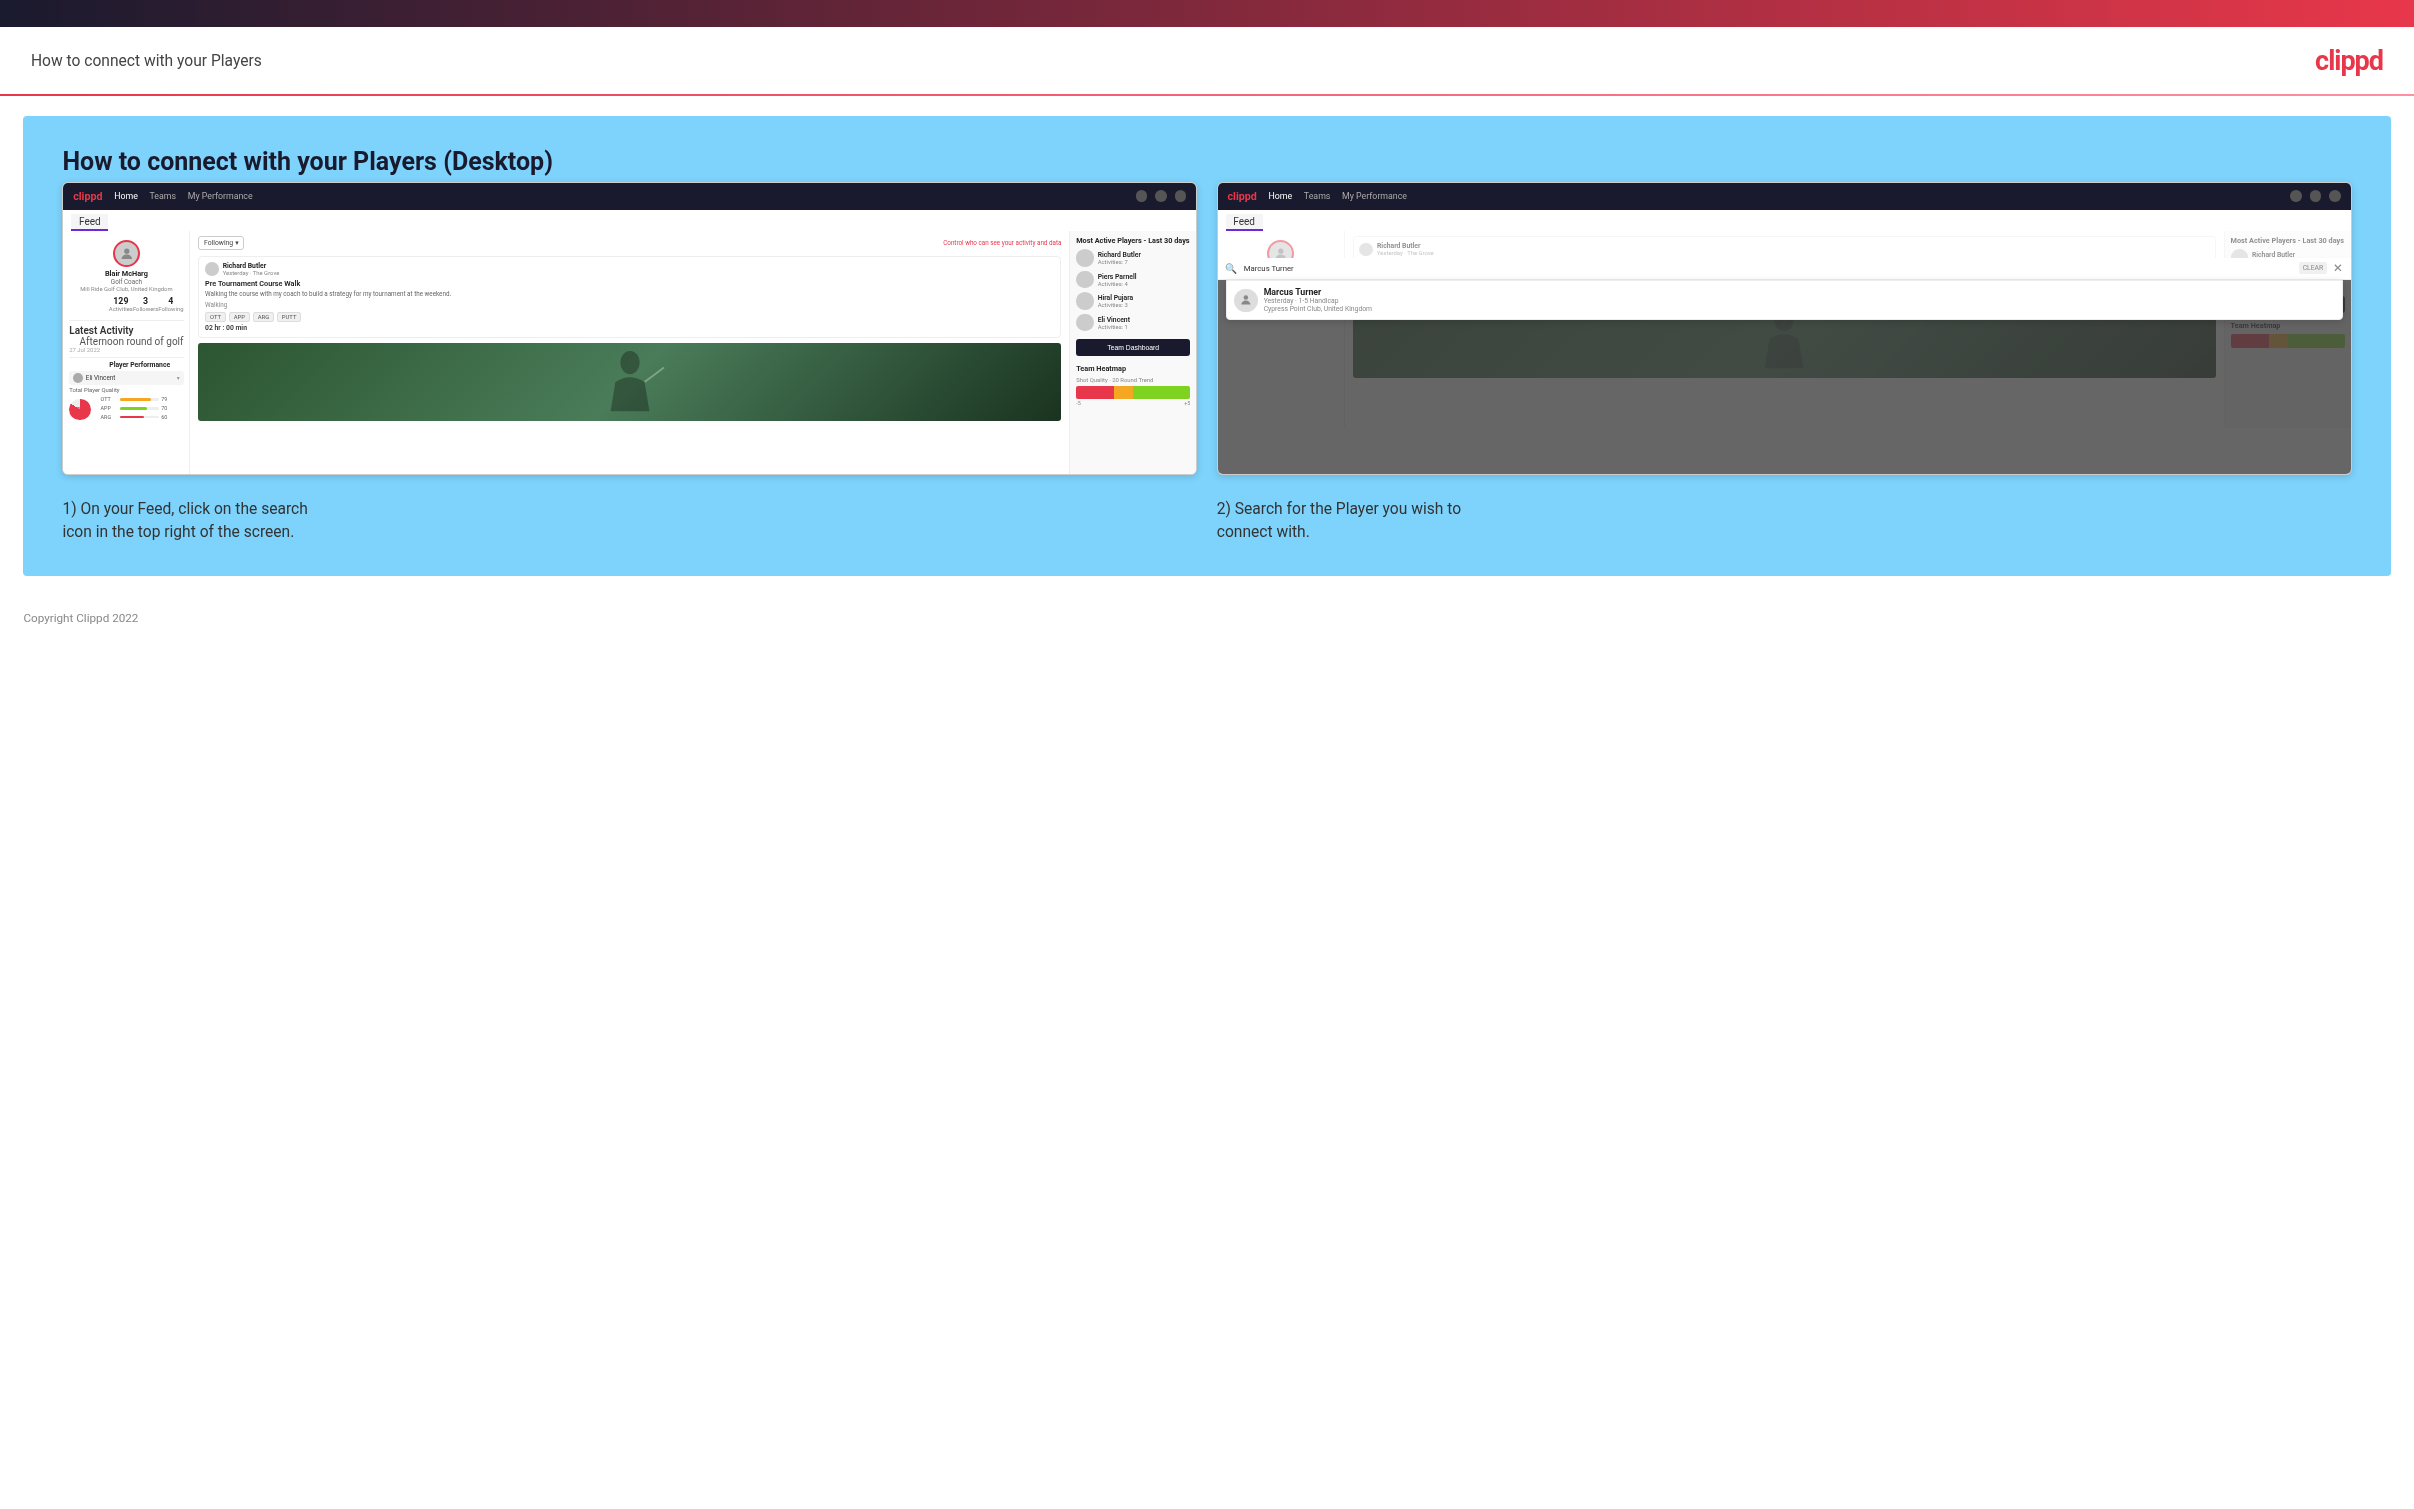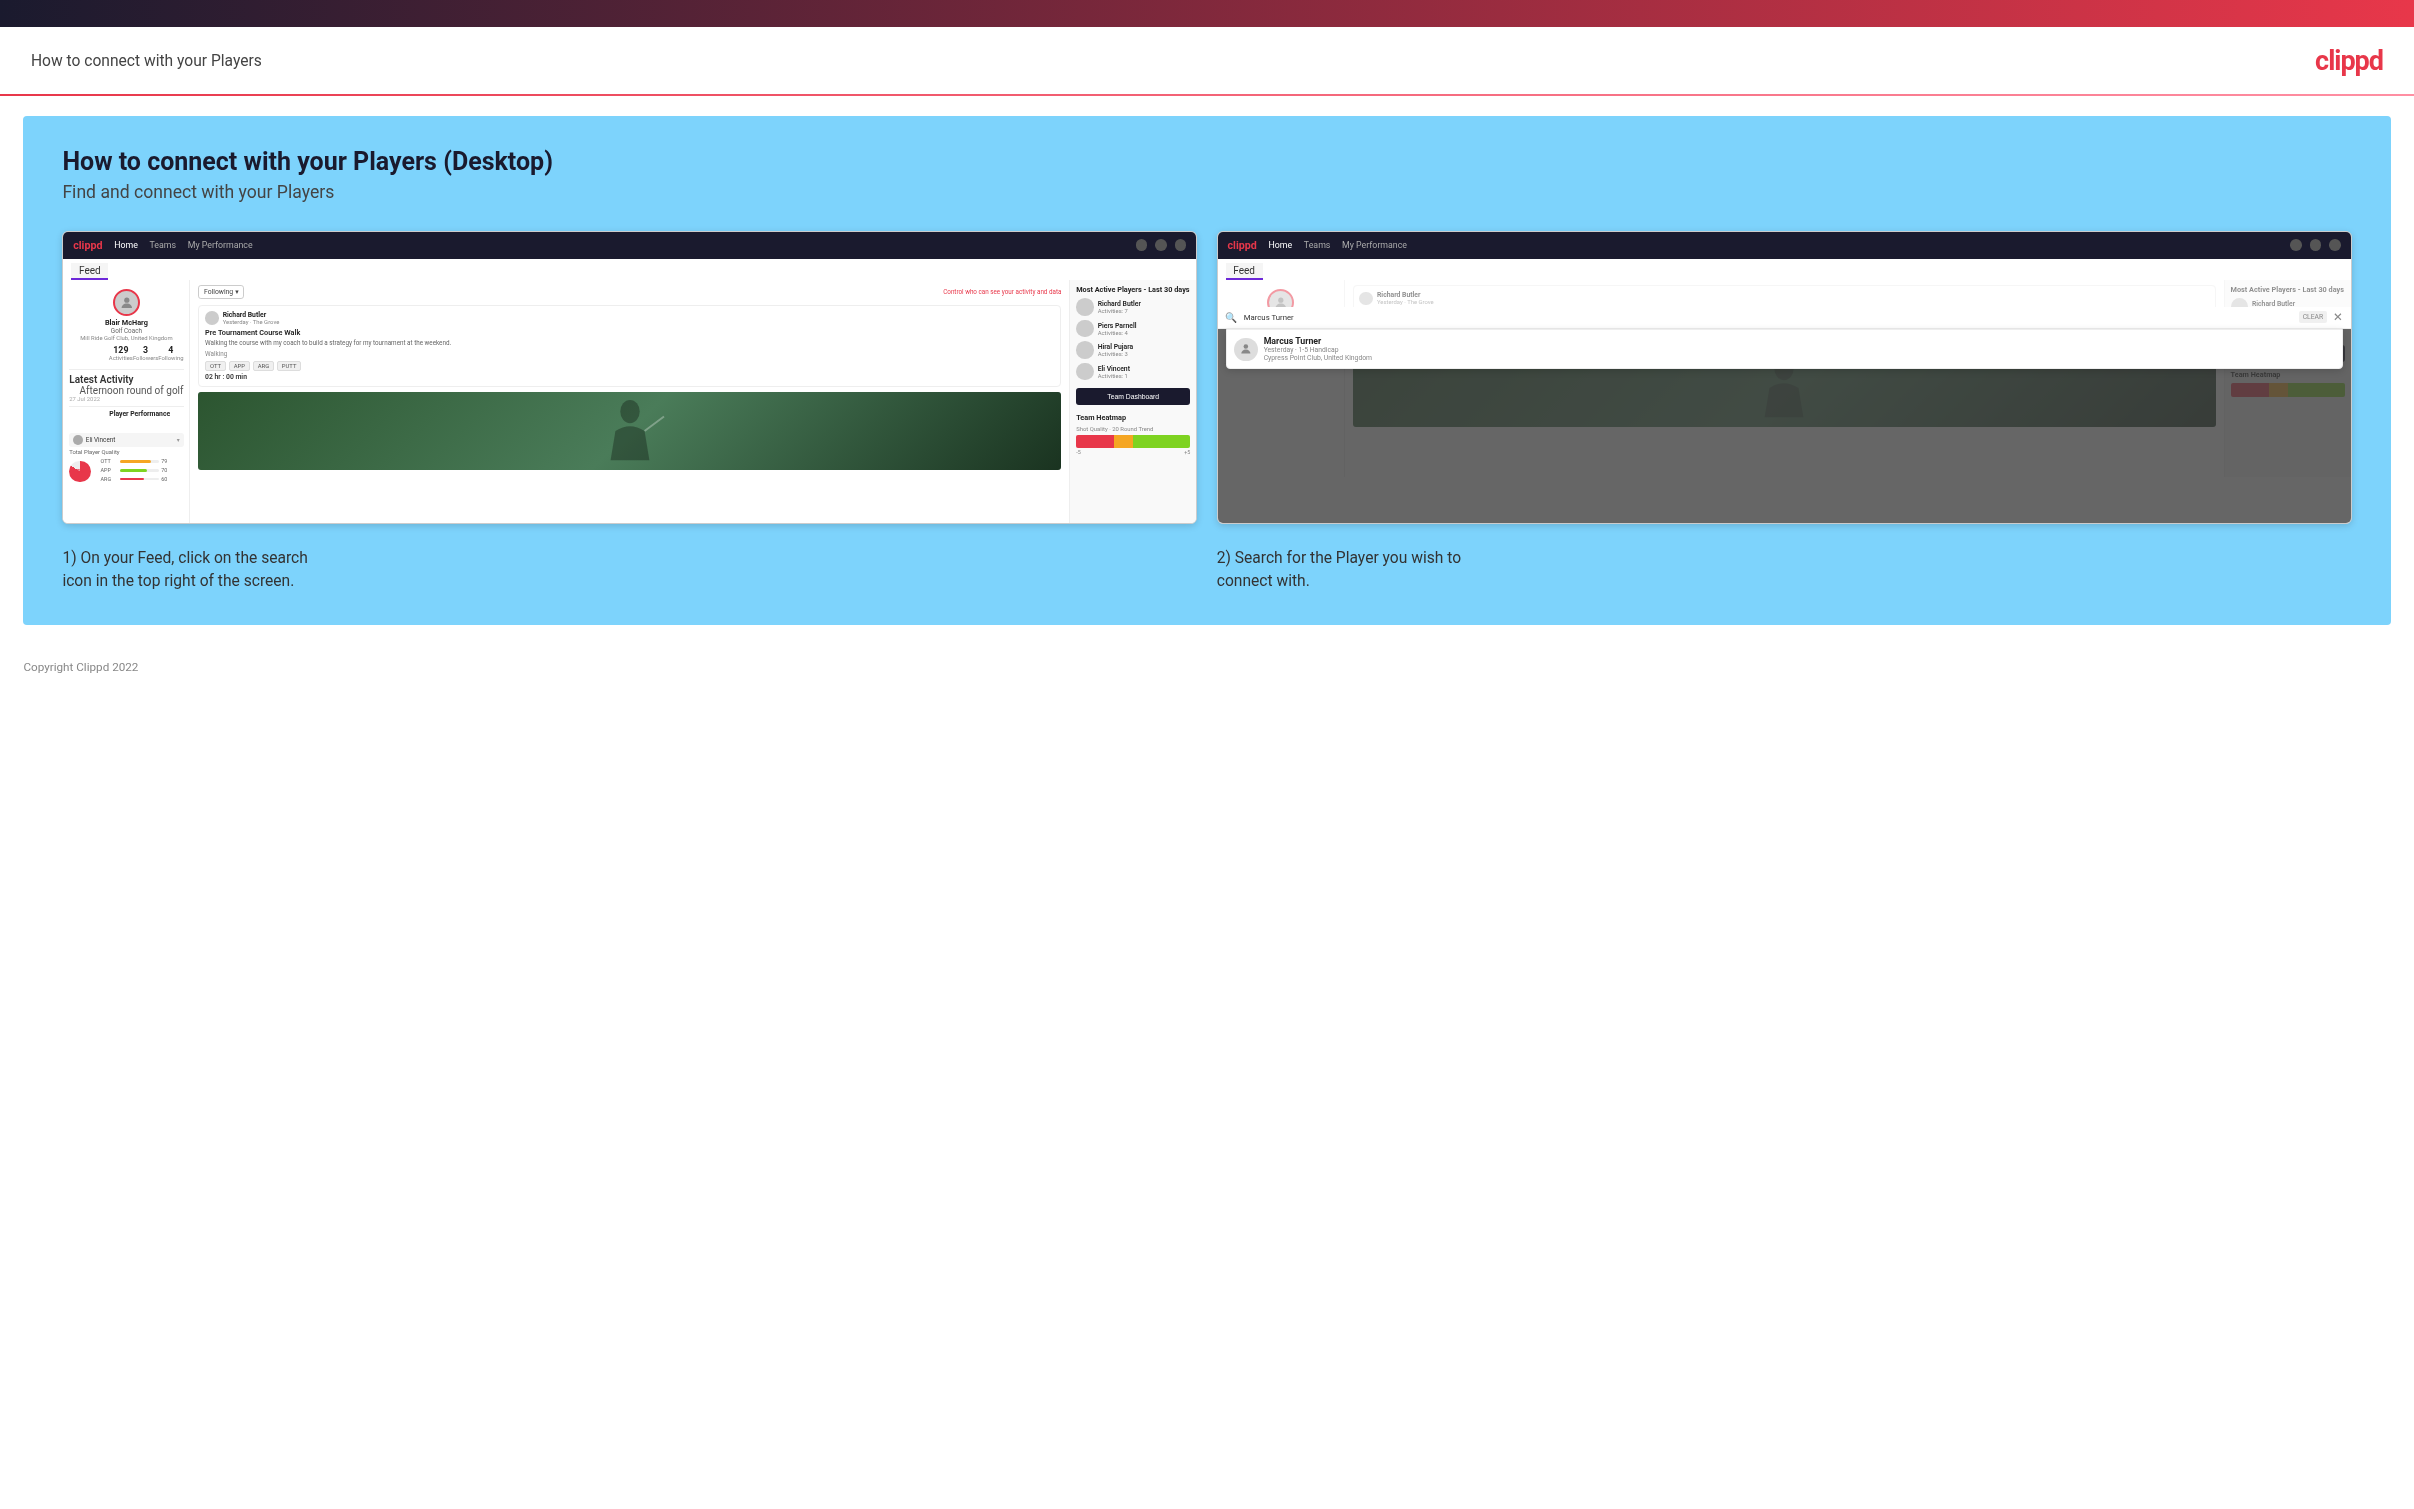--- a/index.html
+++ b/index.html
@@ -215,21 +215,21 @@
 
     .player-perf-section {
       margin-top: 3.9px;
       border-top: 1px solid #eee;
       padding-top: 2.9px;
     }
     .section-title {
       font-size: 6.8px;
       font-weight: 700;
       color: #222;
-      margin-bottom: 15px;
+      margin-bottom: 2px;
       padding-left: 40px;
     }
     .player-select {
       display: flex;
       align-items: center;
       gap: 2.9px;
       background: #f5f5f5;
       padding: 2px 3.9px;
       border-radius: 2.9px;
       margin-bottom: 2.9px;
@@ -605,21 +605,20 @@
 
 <div class="header">
   <span class="header-title">How to connect with your Players</span>
   <span class="logo">clippd</span>
 </div>
 
 <div class="header-divider"></div>
 
 <div class="main-content">
   <div class="main-heading">How to connect with your Players (Desktop)</div>
-  <div class="main-subheading">Find and connect with your Players</div>
 
   <div class="screens-row">
 
     <div class="screen-col">
       <div class="screenshot-frame">
         
         <div class="mini-nav">
           <span class="mini-nav-logo">clippd</span>
           <span class="mini-nav-item active">Home</span>
           <span class="mini-nav-item">Teams</span>

